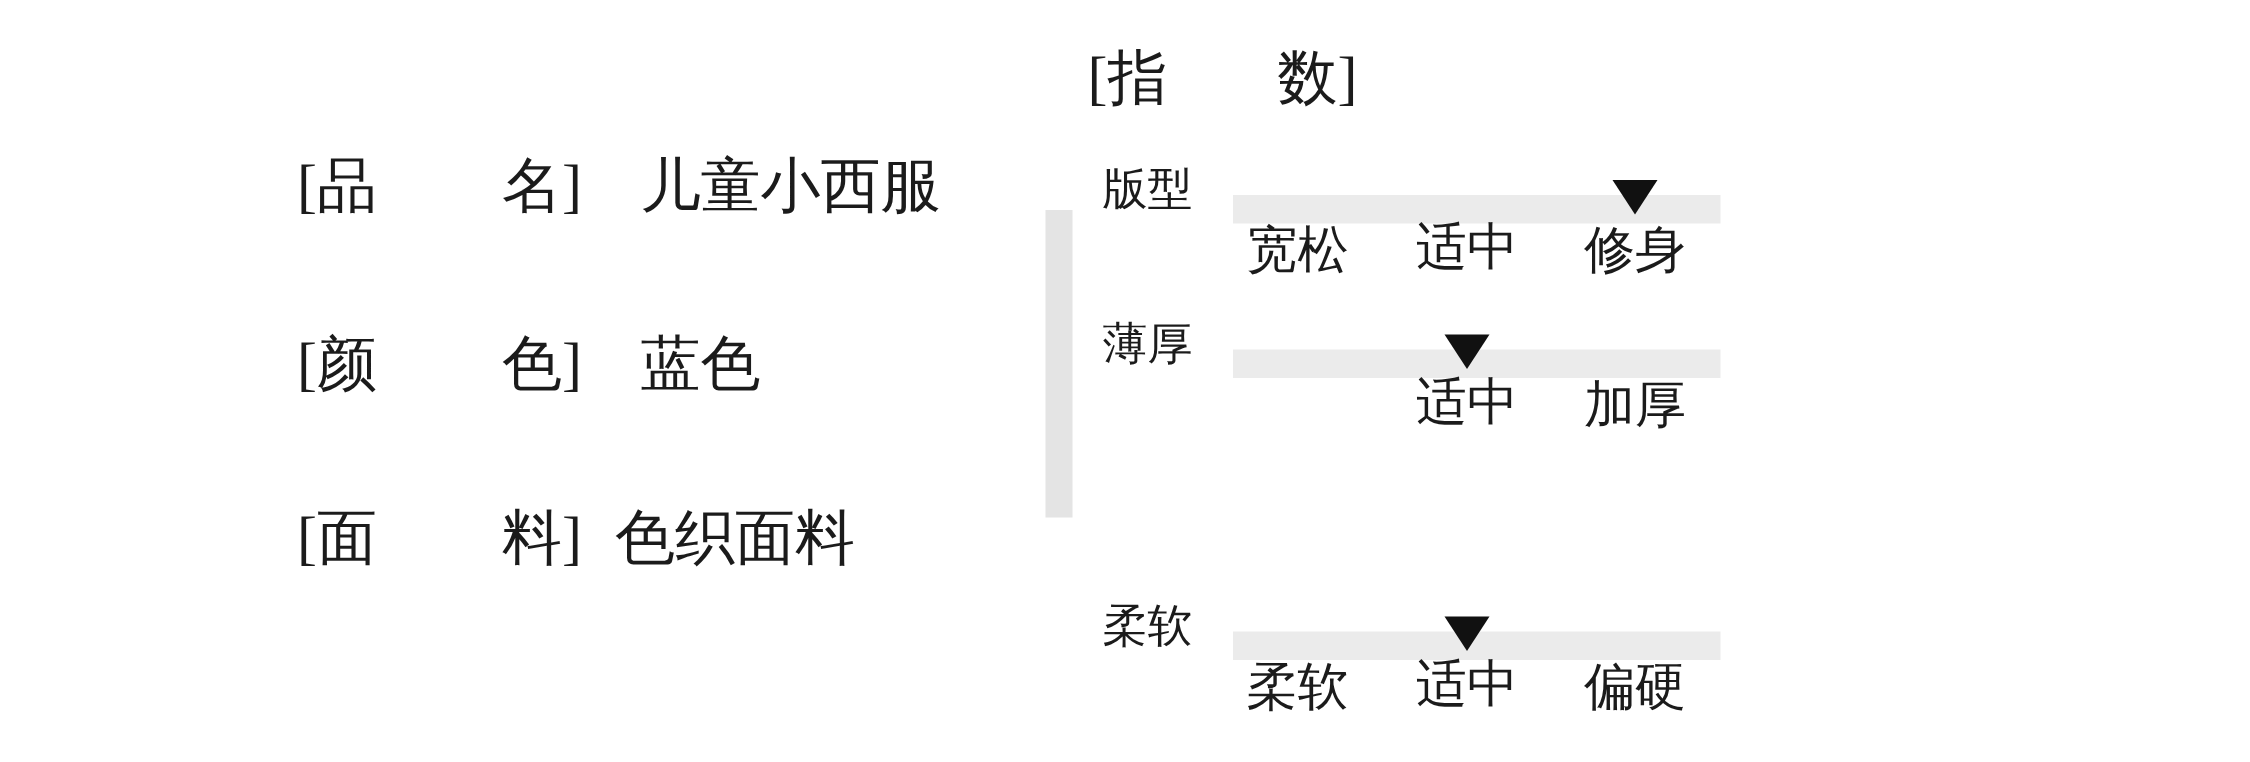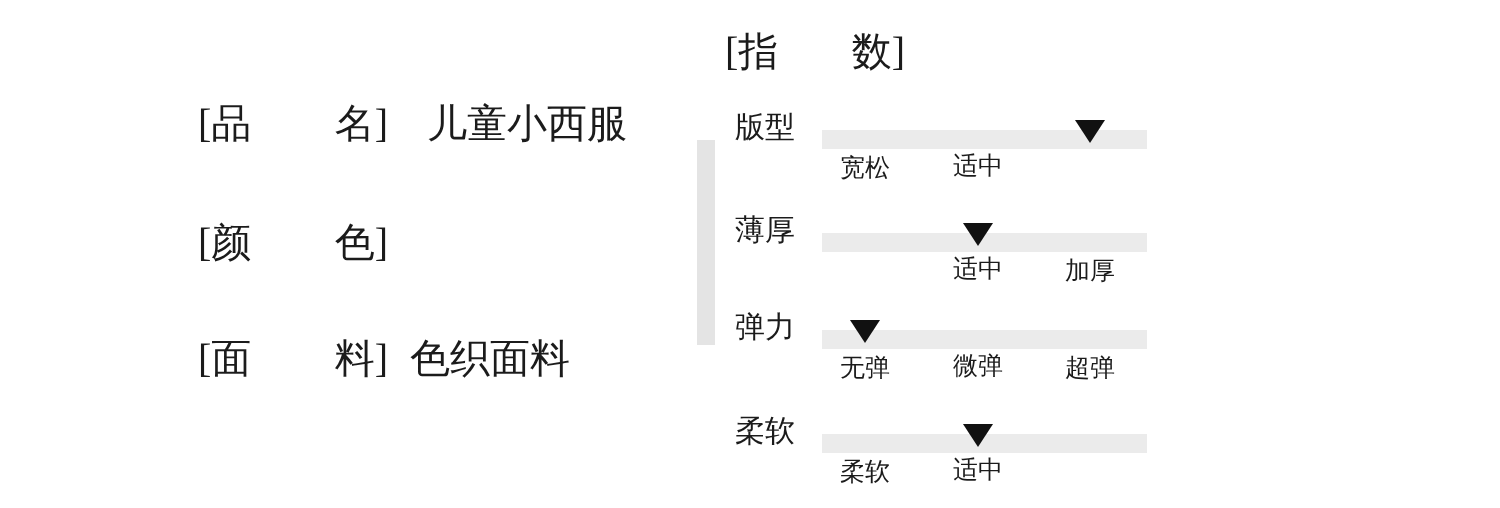--- a/index.html
+++ b/index.html
@@ -66,21 +66,21 @@
   }
   .index-row{
     position:absolute;
     left:0;
     width:1500px;
     height:95px;
   }
   .index-row.r0{top:103px;}
   .index-row.r1{top:206px;padding-left:32px;}
   .index-row.r2{top:303px;}
-  .index-row.r3{top:407px;}
+  .index-row.r3{top:394px;}
   .row-name{
     position:absolute;
     left:723px;
     top:0;
     height:48px;
     line-height:48px;
     font-size:30px;
     white-space:nowrap;
     margin-left:12px;
   }
@@ -100,21 +100,21 @@
     border-left:15px solid transparent;
     border-right:15px solid transparent;
     border-top:23px solid var(--marker);
   }
   .opt{
     position:absolute;
     top:45px;
     width:90px;
     height:40px;
     line-height:40px;
-    font-size:25px;
+    font-size:34px;
     text-align:center;
     white-space:nowrap;
   }
   .opt.o0{left:820px;}
   .opt.o1{left:933px;font-family:Liberation Mono, monospace;}
   .opt.o2{left:1045px;}
 </style>
 </head>
 <body>
 
@@ -126,20 +126,21 @@
       <span>名]</span>
     </span>
     <span class="spec-value">儿童小西服</span>
   </div>
 
   <div class="spec-line l1">
     <span class="spec-label">
       <span>[颜</span>
       <span>色]</span>
     </span>
+    <span class="spec-value">蓝色</span>
   </div>
 
   <div class="spec-line l2">
     <span class="spec-label">
       <span>[面</span>
       <span>料]</span>
     </span>
     <span class="spec-value">色织面料</span>
   </div>
 
@@ -149,40 +150,34 @@
   </div>
 
   <div class="v-bar"></div>
 
   <div class="index-row r0">
     <span class="row-name">版型</span>
     <div class="scale-bar"></div>
     <div class="marker" style="left: 1075px;"></div>
     <span class="opt o0">宽松</span>
     <span class="opt o1">适中</span>
+    <span class="opt o2">修身</span>
   </div>
 
   <div class="index-row r1">
     <span class="row-name">薄厚</span>
     <div class="scale-bar"></div>
     <div class="marker" style="left: 963px;"></div>
     <span class="opt o1">适中</span>
     <span class="opt o2">加厚</span>
   </div>
 
-  <div class="index-row r2">
-    <span class="row-name">弹力</span>
-    <div class="scale-bar"></div>
-    <div class="marker" style="left: 850px;"></div>
-    <span class="opt o0">无弹</span>
-    <span class="opt o1">微弹</span>
-    <span class="opt o2">超弹</span>
-  </div>
 
   <div class="index-row r3">
     <span class="row-name">柔软</span>
     <div class="scale-bar"></div>
     <div class="marker" style="left: 963px;"></div>
     <span class="opt o0">柔软</span>
     <span class="opt o1">适中</span>
+    <span class="opt o2">偏硬</span>
   </div>
 
 </div>
 
 </body></html>

